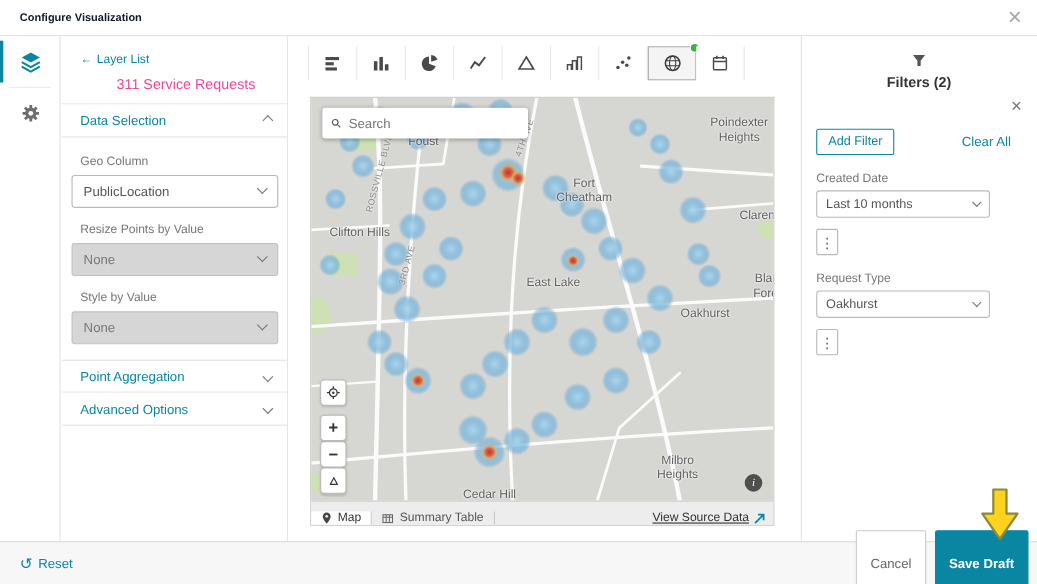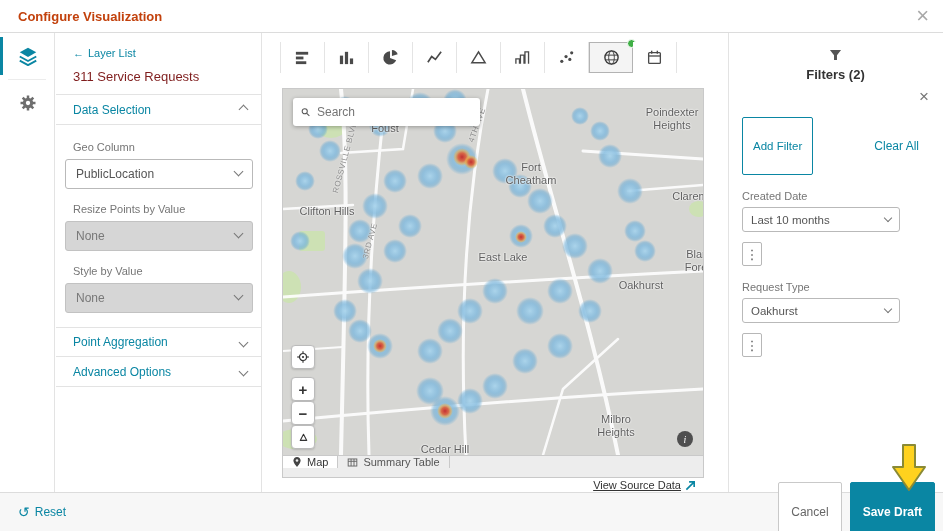--- a/index.html
+++ b/index.html
@@ -2,37 +2,37 @@
 <html><head>
 <meta charset="utf-8">
 <style>
   * { box-sizing: border-box; margin: 0; padding: 0; }
   html,body { background:#fff; }
   body { font-family: "Liberation Sans", sans-serif; }
   .dialog { position:relative; width:943px; height:531px; background:#fff; overflow:hidden; }
 
   
   .hdr { position:absolute; top:0; left:0; right:0; height:33px; border-bottom:1px solid #dcdcdc; display:flex; align-items:center; padding:0 14px 0 18px; }
-  .hdr-title { font-size:13px; font-weight:600; color:#c2410c; }
+  .hdr-title { font-size:10px; font-weight:600; color:#0f172a; }
   .hdr-close { margin-left:auto; font-size:22px; color:#a8a8a8; cursor:pointer; line-height:1; font-weight:300; }
 
   
   .bodyarea { position:absolute; top:33px; left:0; right:0; bottom:39px; }
 
   
   .rail { position:absolute; left:0; top:0; bottom:0; width:55px; border-right:1px solid #e3e3e3; background:#fff; }
   .rail-item { width:55px; height:46px; display:flex; align-items:center; justify-content:center; cursor:pointer; position:relative; }
   .rail-item.selected::before { content:""; position:absolute; left:0; top:4px; bottom:4px; width:3px; background:#0a86a3; }
   .rail-div { border-bottom:1px solid #ececec; margin:0 8px; }
 
   
   .lpanel { position:absolute; left:56px; top:0; bottom:0; width:206px; border-right:1px solid #e3e3e3; background:#fff; font-size:12px; }
   .lpanel-head { padding:13px 14px 10px 17px; border-bottom:1px solid #e3e3e3; }
   .back-link { color:#0a86a3; font-size:11px; cursor:pointer; display:inline-flex; gap:4px; align-items:center; }
-  .dataset { margin-top:9px; font-size:13px; color:#7f1d1d; }
+  .dataset { margin-top:9px; font-size:13px; color:#ec4899;margin-left:33px; }
   .sec-row { display:flex; align-items:center; justify-content:space-between; height:30px; padding:0 14px 0 17px; color:#0a86a3; font-size:12px; border-bottom:1px solid #e3e3e3; cursor:pointer; background:#fff; }
   .sec-row.bt { border-top:1px solid #e3e3e3; }
   .fields { padding:2px 8px 0 9px; }
   .flabel { margin:14px 0 6px 8px; font-size:11px; color:#767676; }
   .select { position:relative; display:flex; align-items:center; background:#fff; border:1px solid #b9b9b9; border-radius:3px; height:30px; padding:0 26px 0 10px; font-size:12px; color:#555; cursor:pointer; }
   .select.disabled { background:#d6d6d6; border-color:#c2c2c2; color:#787878; }
   .chev { width:7px; height:7px; border-right:1.5px solid #777; border-bottom:1.5px solid #777; transform:rotate(45deg); display:inline-block; }
   .chev.up { transform:rotate(-135deg); }
   .select .chev { position:absolute; right:10px; top:50%; margin-top:-6px; }
   .gap14 { height:14px; }
@@ -57,33 +57,33 @@
   .map-search input::placeholder { color:#757575; }
 
   .mctl { position:absolute; left:8px; width:24px; height:24px; background:#fff; border:1px solid #bbb; border-radius:4px; display:flex; align-items:center; justify-content:center; cursor:pointer; box-shadow:0 1px 2px rgba(0,0,0,.15); font-size:15px; color:#333; font-weight:bold; }
   .mctl.geoloc { top:256px; }
   .mctl.zin { top:288px; }
   .mctl.zout { top:312px; }
   .mctl.compass { top:336px; }
 
   .attrib { position:absolute; right:10px; bottom:8px; width:16px; height:16px; border-radius:50%; background:#4f4f4f; color:#fff; font-size:10px; font-style:italic; font-family:"Liberation Serif",serif; display:flex; align-items:center; justify-content:center; }
 
-  .map-bar { height:22px; background:#ededed; border-top:1px solid #c9c9c9; display:flex; align-items:flex-start; font-size:11px; color:#555; }
+  .map-bar { height:22px; background:#ededed; border-top:1px solid #c9c9c9; display:flex; align-items:flex-end; font-size:11px; color:#555; }
   .map-tab { display:flex; align-items:center; gap:5px; padding:0 9px; border-right:1px solid #c9c9c9; cursor:pointer; }
   .map-tab.active { background:#fff; color:#333; }
   .src-link { margin-left:auto; display:flex; align-items:center; gap:4px; padding:0 7px; color:#333; cursor:pointer;margin-top:23px; }
   .src-link .txt { text-decoration:underline; }
 
   
   .fpanel { position:absolute; right:0; top:0; bottom:0; width:215px; border-left:1px solid #e3e3e3; background:#fff; padding:16px 14px 0 13px; }
   .f-head { display:flex; align-items:center; gap:6px;flex-direction:column; }
   .f-title { font-size:13px; font-weight:600; color:#333; }
   .f-close { margin-left:auto; font-size:17px; color:#777; cursor:pointer; line-height:1; }
   .f-actions { display:flex; align-items:center; margin-top:12px; }
-  .add-filter { border:1px solid #0a86a3; color:#0a86a3; background:#fff; border-radius:2px; font-size:11.5px; padding:22px 10px; cursor:pointer; font-family:"Liberation Sans",sans-serif; }
+  .add-filter { border:1px solid #0a86a3; color:#0a86a3; background:#fff; border-radius:2px; font-size:11.5px; padding:5px 10px; cursor:pointer; font-family:"Liberation Sans",sans-serif; }
   .clear-all { margin-left:auto; margin-right:10px; color:#0a86a3; font-size:12px; cursor:pointer; }
   .f-label { margin:15px 0 5px 0; font-size:11px; color:#767676; }
   .f-select { height:25px; width:158px; font-size:11.5px; padding:0 22px 0 8px; }
   .f-select .chev { right:8px; width:6px; height:6px; margin-top:-5px; }
   .kebab { margin-top:10px; width:20px; height:24px; border:1px solid #b7b7b7; border-radius:2px; background:#fff; color:#555; font-size:13px; display:flex; align-items:center; justify-content:center; cursor:pointer; }
 
   
   .ftr { position:absolute; left:0; right:0; bottom:0; height:39px; background:#f7f7f7; border-top:1px solid #dcdcdc; display:flex; align-items:center; padding:0 8px 0 18px; }
   .reset { color:#0a86a3; font-size:12px; display:flex; align-items:center; gap:5px; cursor:pointer; }
   .reset .ric { font-size:14px; }

